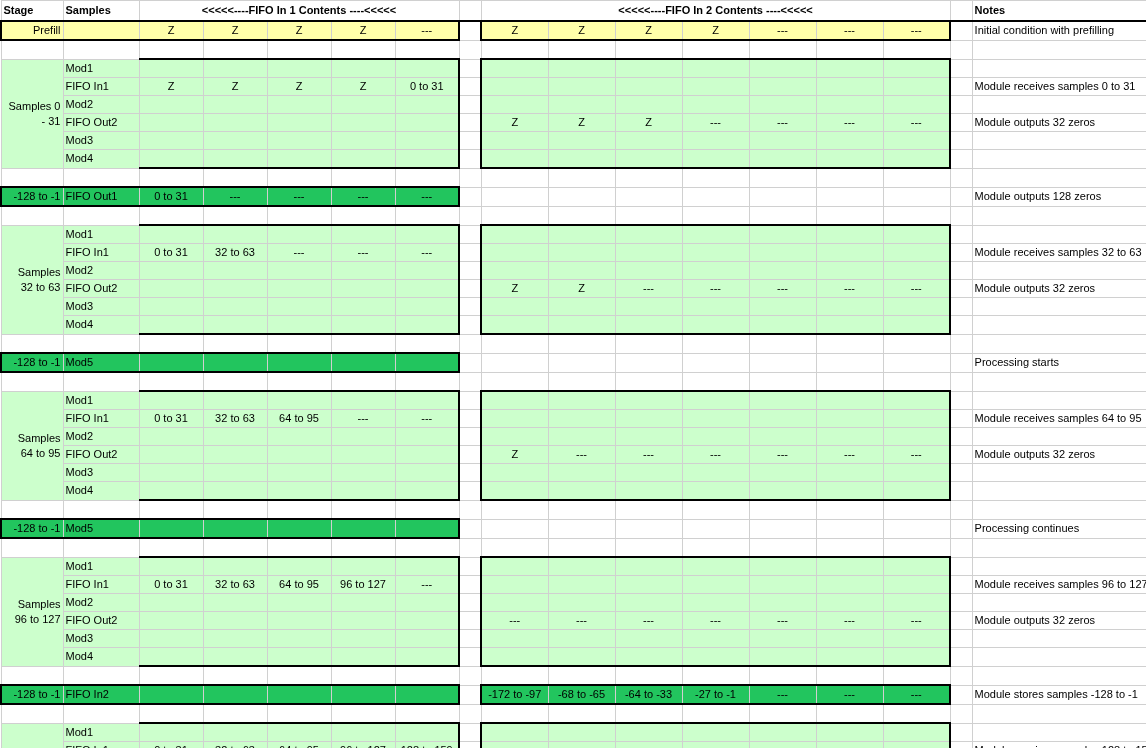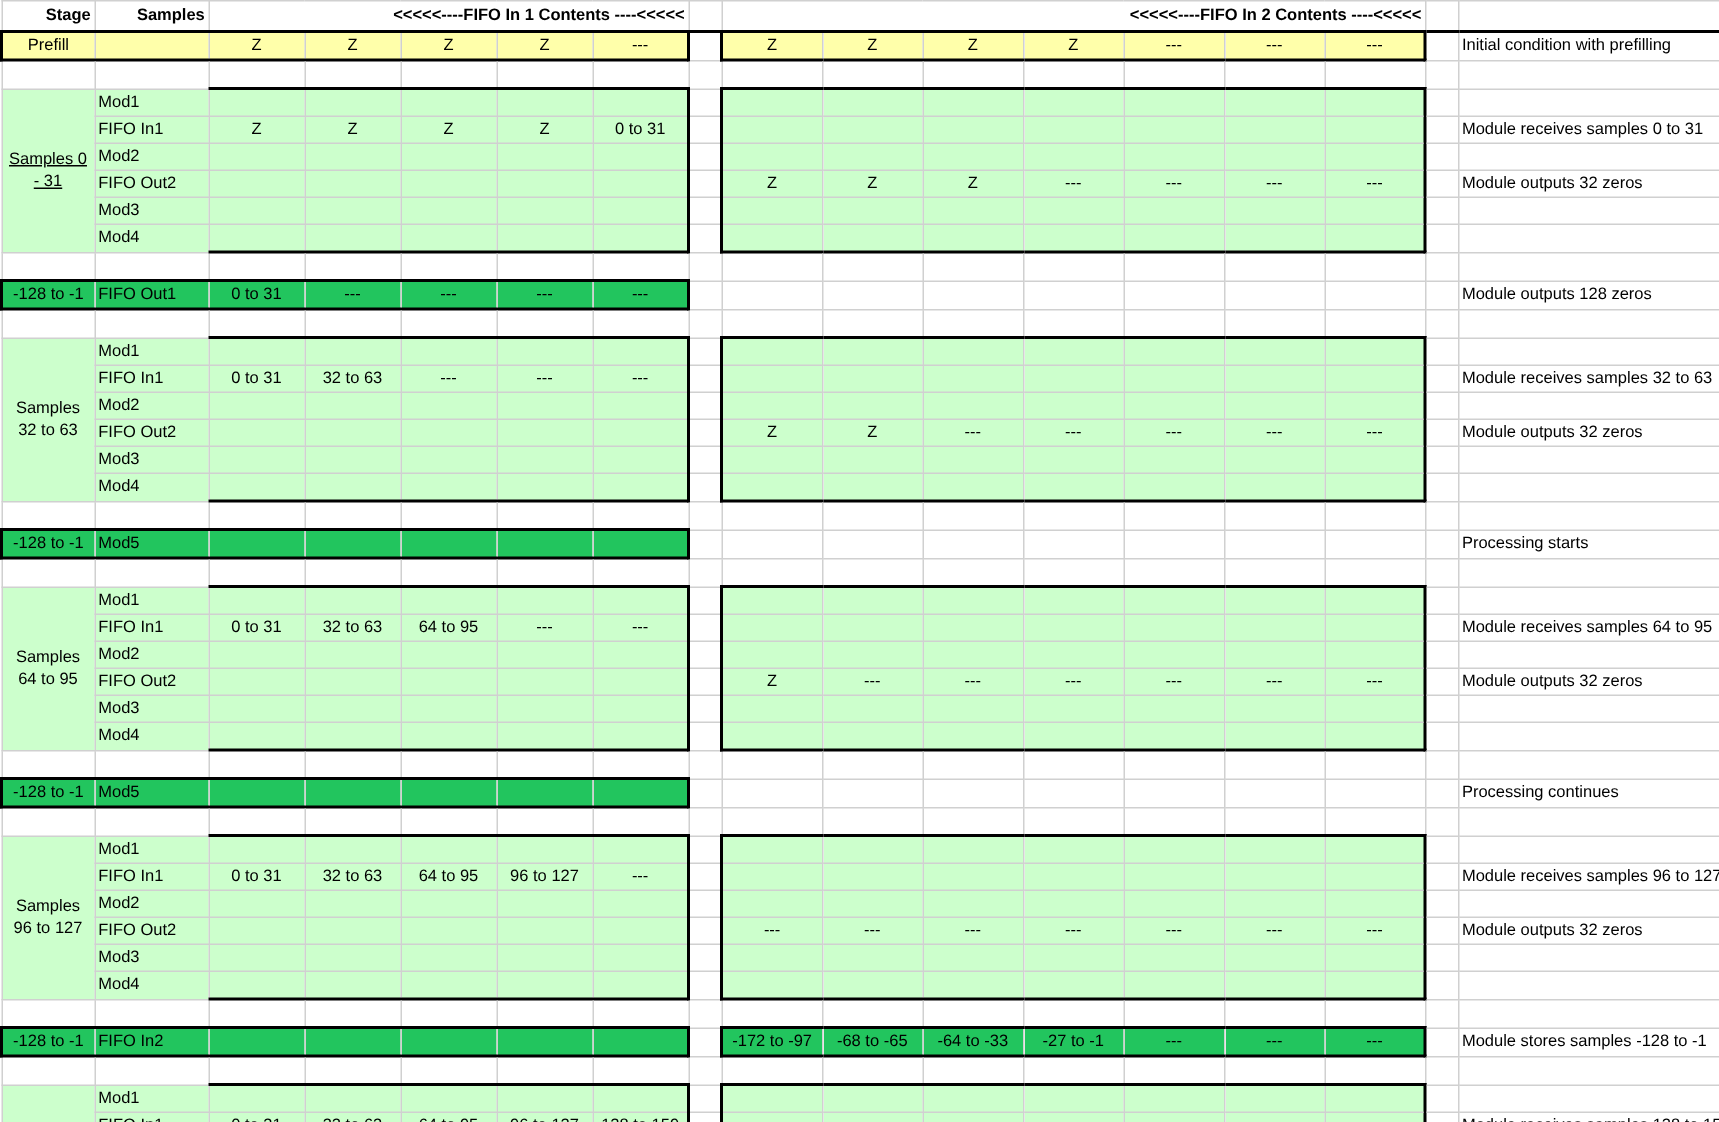--- a/index.html
+++ b/index.html
@@ -45,37 +45,37 @@
   col.c-notes { width: 207px; }
 
   .hdr {
     font-weight: bold;
     font-size: 11px;
   }
   .ctr { text-align: center; }
   .lft { text-align: left; }
 
   
-  tr.headrow td { border-bottom: 2px solid #000000; height: 19px; text-align: right; }
+  tr.headrow td { border-bottom: 2px solid #000000; height: 19px; }
 
   
   .blk-yellow { background: #ffffaa; }
   .blk-green { background: #ccffcc; }
   .blk-blue { background: #22c55e; }
 
   
   .bt { border-top: 2px solid #000000 !important; }
   .bb { border-bottom: 2px solid #000000 !important; }
   .bl { border-left: 2px solid #000000 !important; }
   .br { border-right: 2px solid #000000 !important; }
   .spacer td { height: 8px; border: 1px solid #d0d0d0; }
 
   .notescell { text-align: left; padding-left: 4px; background:#ffffff; }
   .blankcell { background: #ffffff; }
-  .stageTxt { text-align: center; }
+  .stageTxt { text-align: right; }
 </style>
 </head>
 <body>
 
 <div id="sheet">
   <table class="grid">
     <colgroup>
       <col class="c-stage">
       <col class="c-module">
       <col class="c-f1">
@@ -135,21 +135,21 @@
           <td></td>
           <td></td>
           <td></td>
           <td></td>
           <td></td>
           <td></td>
           <td></td>
           <td></td>
         </tr>
         <tr>
-          <td class="blk-green stageTxt" rowspan="6" style="border-left: 1px solid rgb(208, 208, 208); text-decoration: underline;">
+          <td class="blk-green stageTxt" rowspan="6" style="border-left: 1px solid rgb(208, 208, 208);">
             <div>Samples 0</div>
             <div>- 31</div>
           </td>
           <td class="blk-green lft">Mod1</td>
           <td class="blk-green ctr bt"></td>
           <td class="blk-green ctr bt"></td>
           <td class="blk-green ctr bt"></td>
           <td class="blk-green ctr bt"></td>
           <td class="blk-green ctr bt br"></td>
           <td class="blankcell"></td>

